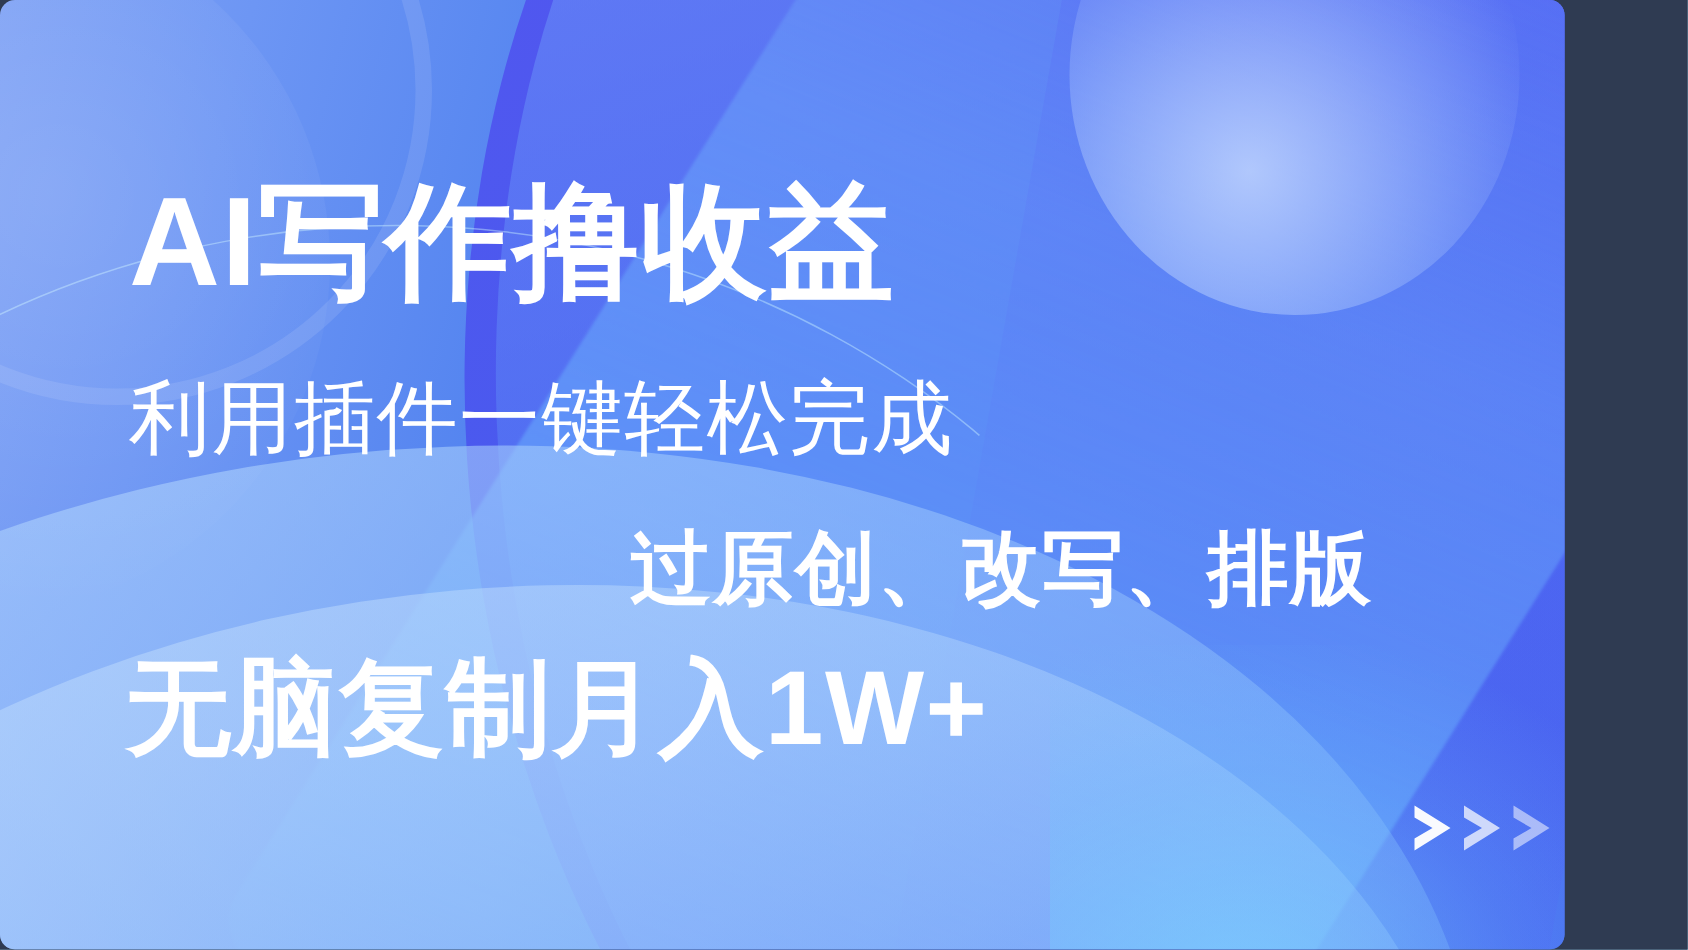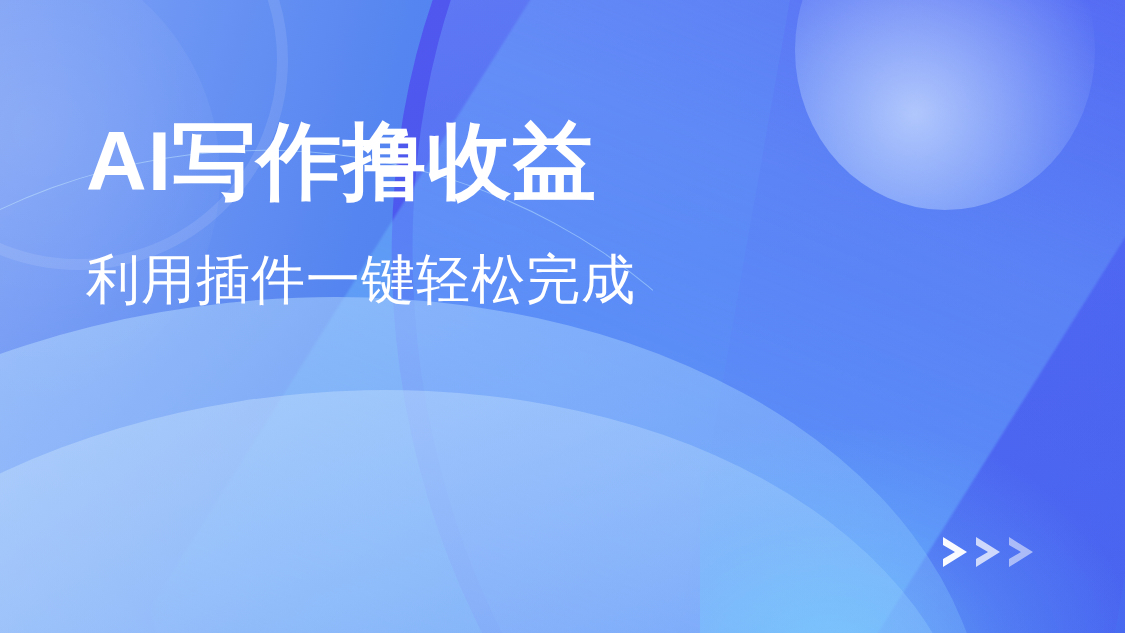--- a/index.html
+++ b/index.html
@@ -6,31 +6,32 @@
     margin: 0;
     padding: 0;
     background: #2f3b52;
   }
   body {
     font-family: "Liberation Sans", "DejaVu Sans", sans-serif;
   }
 
   #poster {
     position: relative;
-    width: 1125px;
+    width: 1043px;
     height: 633px;
     overflow: hidden;
     background: linear-gradient(105deg,
                 #7fa2f5 0%,
                 #6d96f4 14%,
                 #5585f0 32%,
                 #4a7cee 50%,
                 #4a74ee 66%,
                 #4f6ff0 80%,
                 #4d7bec 100%);
+    border-radius: 10px;
   }
 
   
   .bg-layer {
     position: absolute;
     pointer-events: none;
   }
 
   
   .circle-outline {
@@ -285,21 +286,23 @@
   <div class="bg-layer arc-line arc-3"></div>
   <div class="bg-layer circle-soft"></div>
   <div class="bg-layer circle-outline"></div>
 
   <div class="content">
 
     <div class="headline">AI写作撸收益</div>
 
     <div class="subline-1">利用插件一键轻松完成</div>
 
-
+    <div class="subline-2">过原创、改写、排版</div>
+
+    <div class="subline-3">无脑复制月入1W+</div>
 
     <div class="chevrons">
       <svg class="chev chev-1" width="28" height="34" viewBox="0 0 28 34">
         <polygon points="2,2 26,17 2,32 2,24 14,17 2,10" fill="#ffffff"></polygon>
       </svg>
       <svg class="chev chev-2" width="28" height="34" viewBox="0 0 28 34">
         <polygon points="2,2 26,17 2,32 2,24 14,17 2,10" fill="#ffffff"></polygon>
       </svg>
       <svg class="chev chev-3" width="28" height="34" viewBox="0 0 28 34">
         <polygon points="2,2 26,17 2,32 2,24 14,17 2,10" fill="#ffffff"></polygon>

